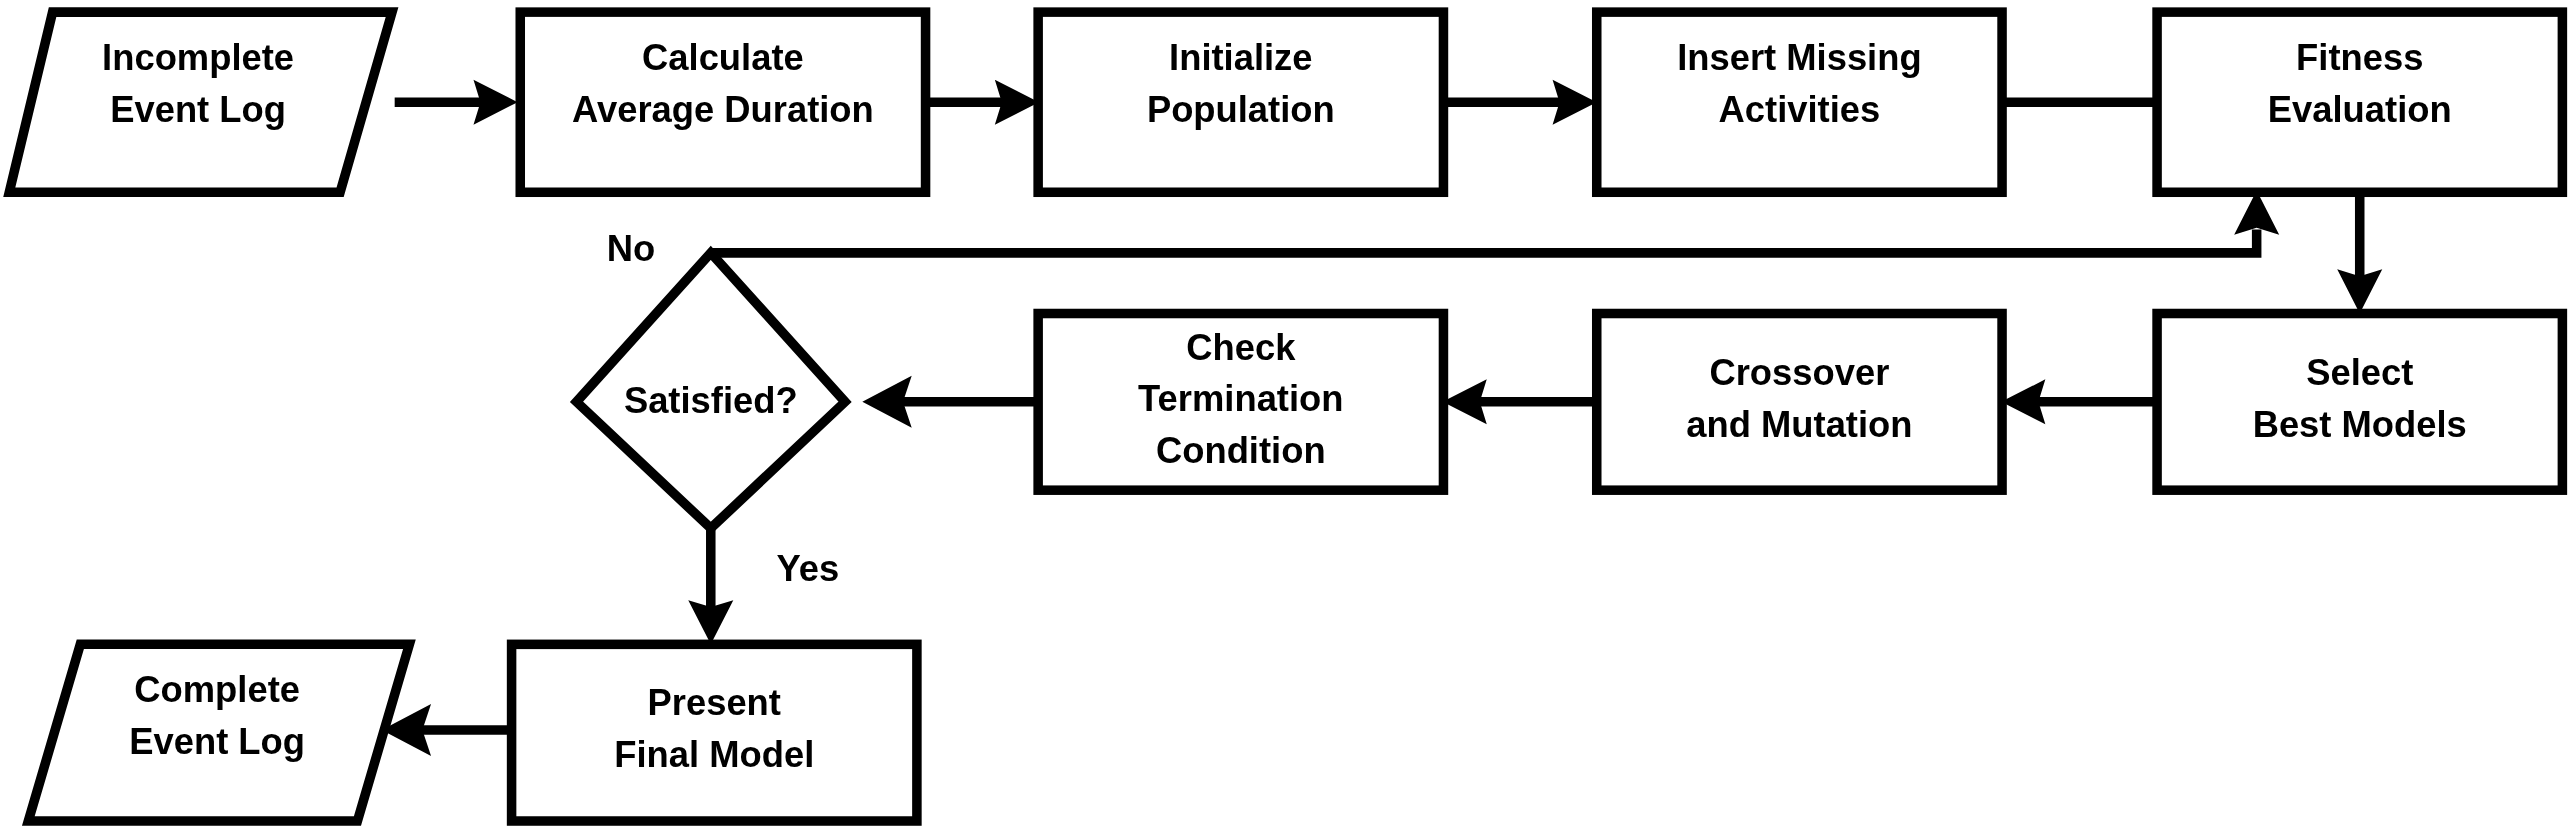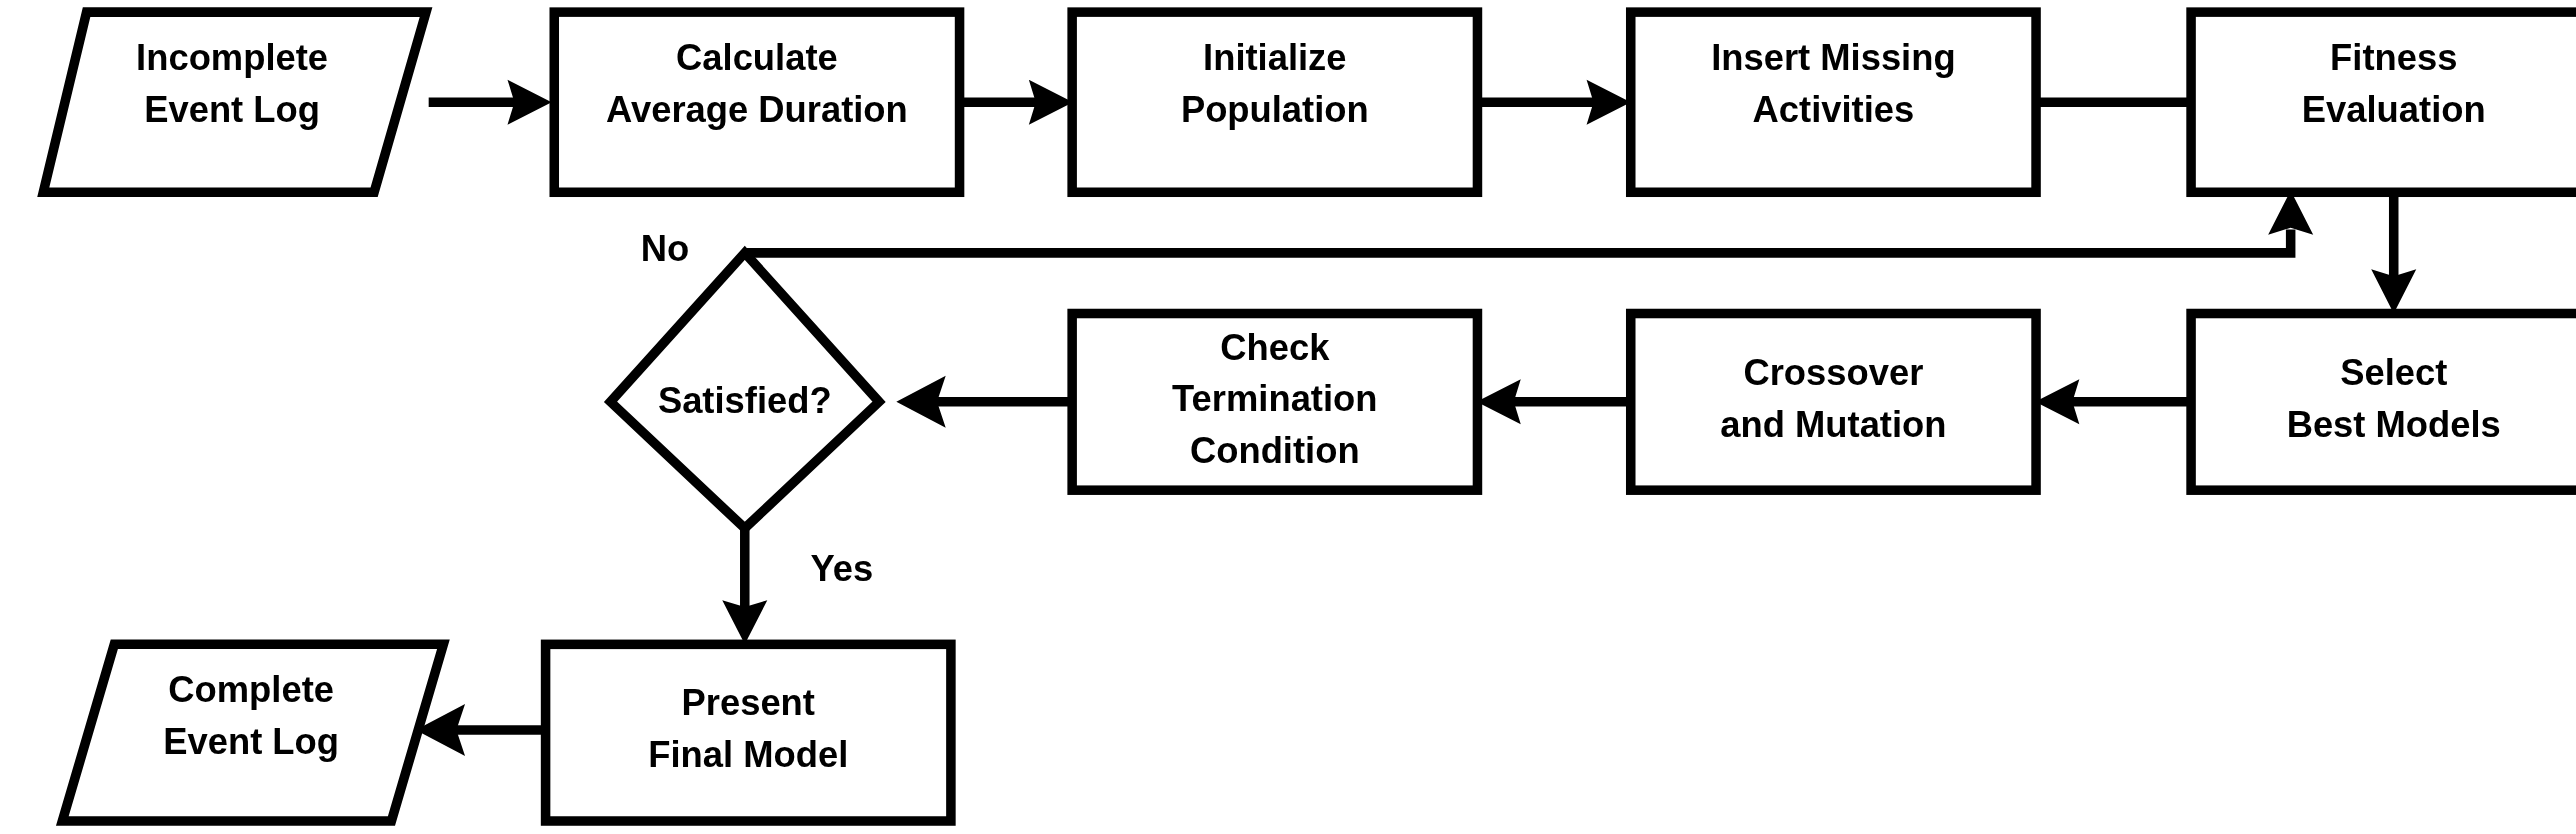--- a/index.html
+++ b/index.html
@@ -11,21 +11,20 @@
     width: 2576px;
     height: 834px;
     overflow: hidden;
     font-family: "Liberation Sans", sans-serif;
   }
   #flowchart-root {
     position: relative;
     width: 2288px;
     height: 834px;
     background: #ffffff;
-    margin-left: 34px;
   }
   svg#diagram {
     display: block;
     width: 2576px;
     height: 834px;
   }
   .node-shape {
     fill: #ffffff;
     stroke: #000000;
     stroke-width: 11;

